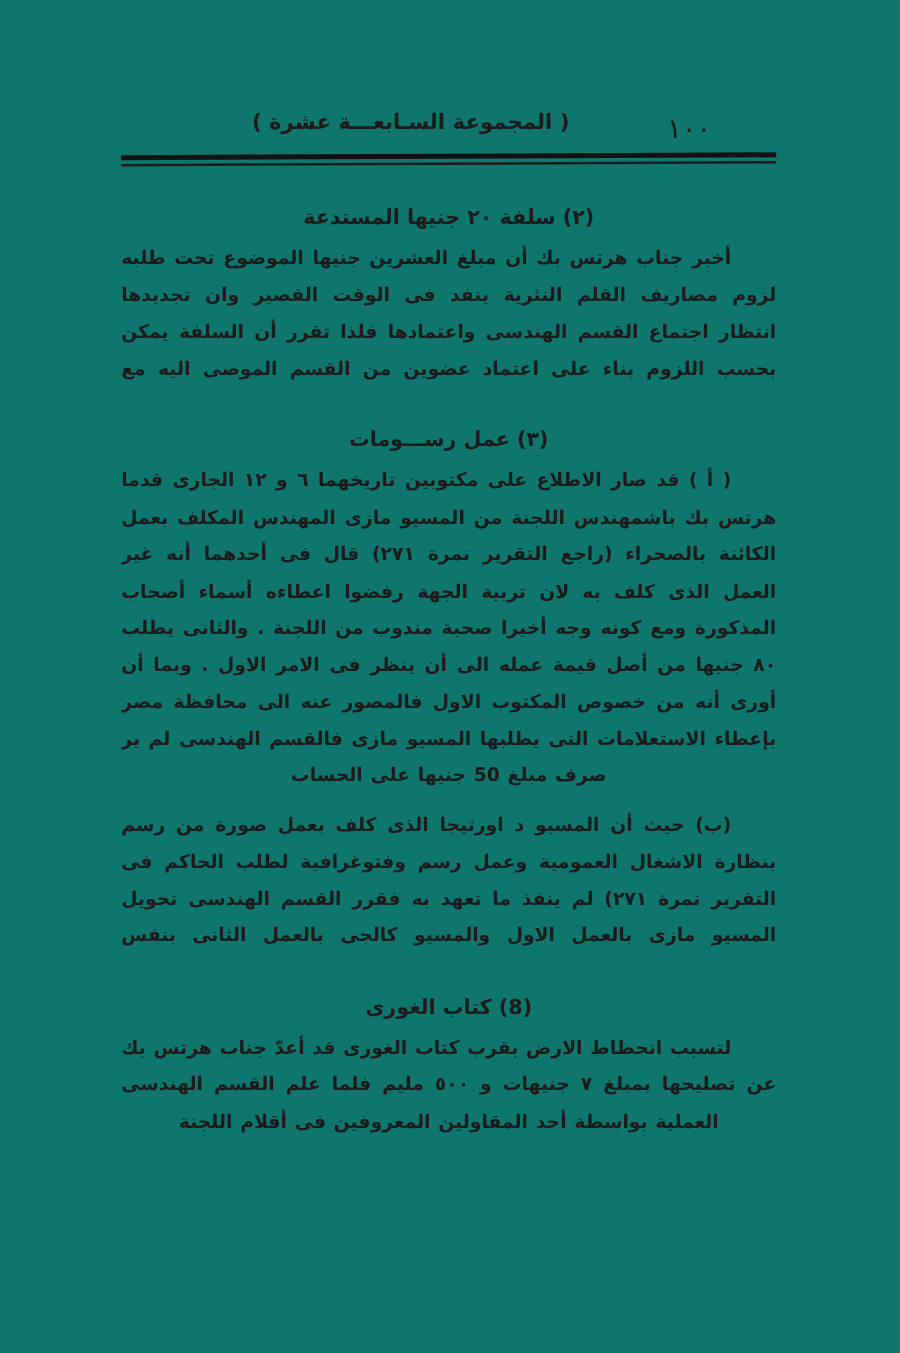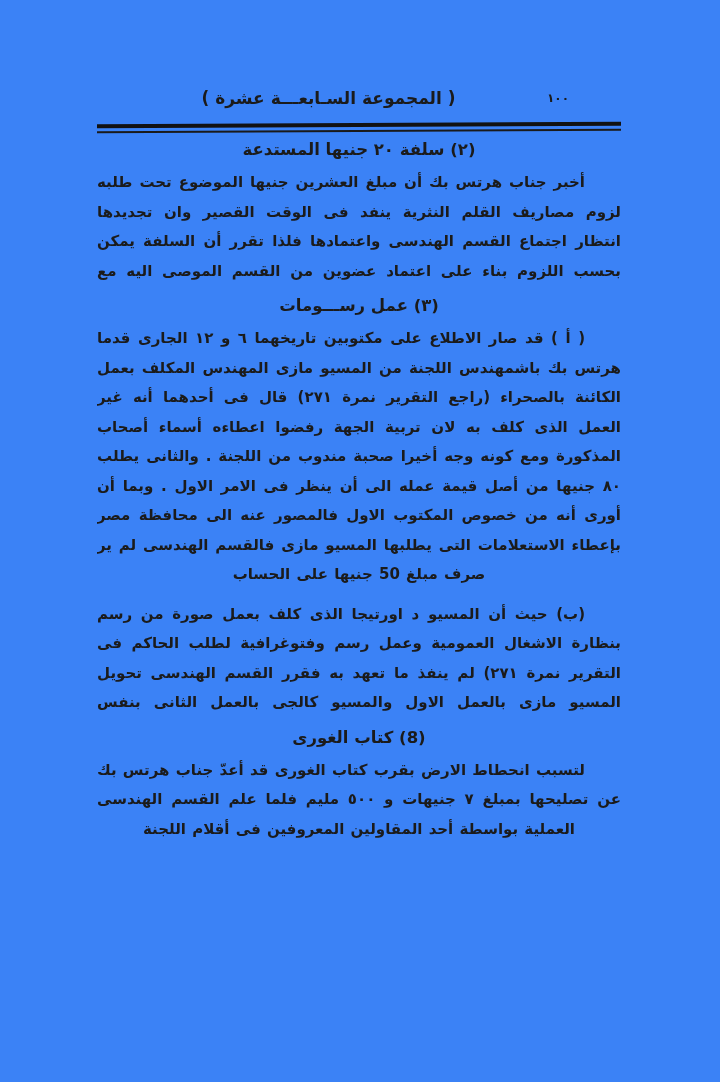--- a/index.html
+++ b/index.html
@@ -5,21 +5,21 @@
   html, body {
     margin: 0;
     padding: 0;
     background: #ffffff;
     font-family: "DejaVu Sans", sans-serif;
   }
   .page {
     position: relative;
     width: 720px;
     height: 1082px;
-    background: #3b82f6;
+    background: #0f766e;
     color: #1b1b1b;
     direction: rtl;
     overflow: hidden;
   }
   .content {
     position: absolute;
     top: 86px;
     right: 99px;
     width: 524px;
   }
@@ -34,35 +34,35 @@
     top: 2px;
     font-size: 17px;
     font-weight: bold;
     letter-spacing: 0.5px;
     white-space: nowrap;
   }
   .page-num {
     position: absolute;
     right: 52px;
     top: 5px;
-    font-size: 12px;
-    font-weight: bold;
+    font-size: 22px;
+    font-weight: normal;
   }
   .rule {
     height: 3px;
     margin-top: 5px;
     border-top: 4px solid #121212;
     border-bottom: 2px solid #1a1a1a;
     transform: rotate(-0.25deg);
   }
   .section-heading {
     text-align: center;
     font-weight: bold;
     font-size: 16.5px;
-    margin: 8px 0 9px 0;
+    margin: 32px 0 9px 0;
   }
   .para {
     margin-bottom: 10px;
   }
   .line {
     font-size: 15px;
     font-weight: 600;
     line-height: 29.5px;
     height: 29.5px;
     overflow: hidden;

